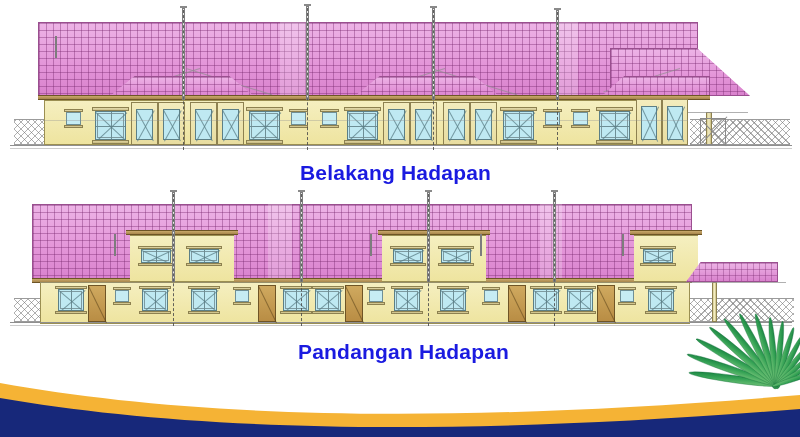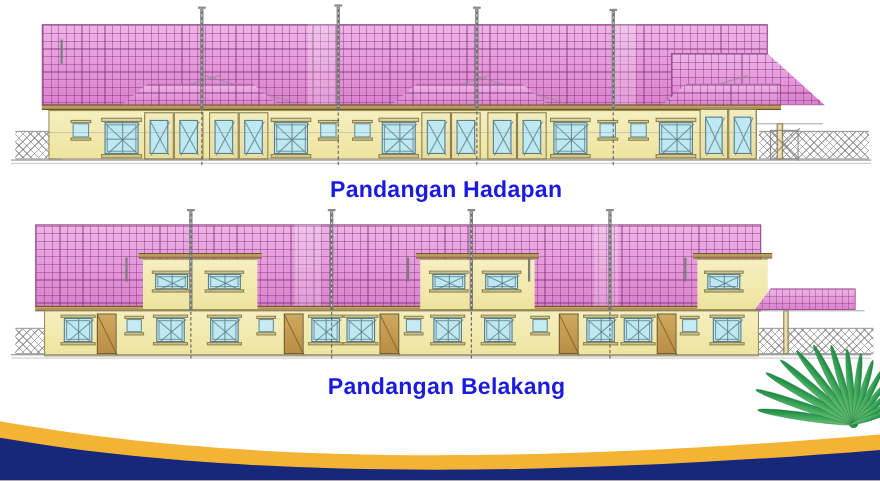--- a/index.html
+++ b/index.html
@@ -278,21 +278,21 @@
     <div class="pipe" style="left:55px;top:36px;height:22px;width:2px;"></div>
 
     <div class="cline" style="left:183px;top:10px;height:140px;"></div>
     <div class="cline" style="left:307px;top:8px;height:142px;"></div>
     <div class="cline" style="left:433px;top:10px;height:140px;"></div>
     <div class="cline" style="left:557px;top:12px;height:138px;"></div>
 
     <div class="thinline" style="left:44px;top:120px;width:644px;opacity:.35;"></div>
   </div>
 
-  <div class="caption" style="left:300px;top:161px;font-size:21px;">Pandangan Hadapan</div>
+  <div class="caption" style="left:300px;top:161px;font-size:21px;">Belakang Hadapan</div>
 
   <div class="elev" style="left:0;top:190px;width:800px;height:150px;">
 
     <div class="fence" style="left:14px;top:108px;width:42px;height:24px;"></div>
     <div class="fence" style="left:686px;top:108px;width:108px;height:24px;"></div>
 
     <div class="roof" style="left:32px;top:14px;width:660px;height:76px;"></div>
     <div class="roof-shadow" style="left:268px;top:14px;width:24px;height:76px;"></div>
     <div class="roof-shadow" style="left:540px;top:14px;width:22px;height:76px;"></div>
 
@@ -506,21 +506,21 @@
     <div class="pipe" style="left:622px;top:44px;width:2px;height:22px;"></div>
 
     <div class="cline" style="left:173px;top:4px;height:132px;"></div>
     <div class="cline" style="left:301px;top:4px;height:132px;"></div>
     <div class="cline" style="left:428px;top:4px;height:132px;"></div>
     <div class="cline" style="left:554px;top:4px;height:132px;"></div>
 
     <div class="thinline" style="left:40px;top:92px;width:650px;opacity:.4;"></div>
   </div>
 
-  <div class="caption" style="left:298px;top:340px;font-size:21px;">Pandangan Belakang</div>
+  <div class="caption" style="left:298px;top:340px;font-size:21px;">Pandangan Hadapan</div>
 
   <div id="palm">
     <svg width="170" height="100" viewBox="0 0 170 100" xmlns="http://www.w3.org/2000/svg">
       <defs>
         <linearGradient id="lg" x1="0" y1="0" x2="1" y2="1">
           <stop offset="0%" stop-color="#7ec97e"></stop>
           <stop offset="55%" stop-color="#35a255"></stop>
           <stop offset="100%" stop-color="#127a3c"></stop>
         </linearGradient>
       </defs>

